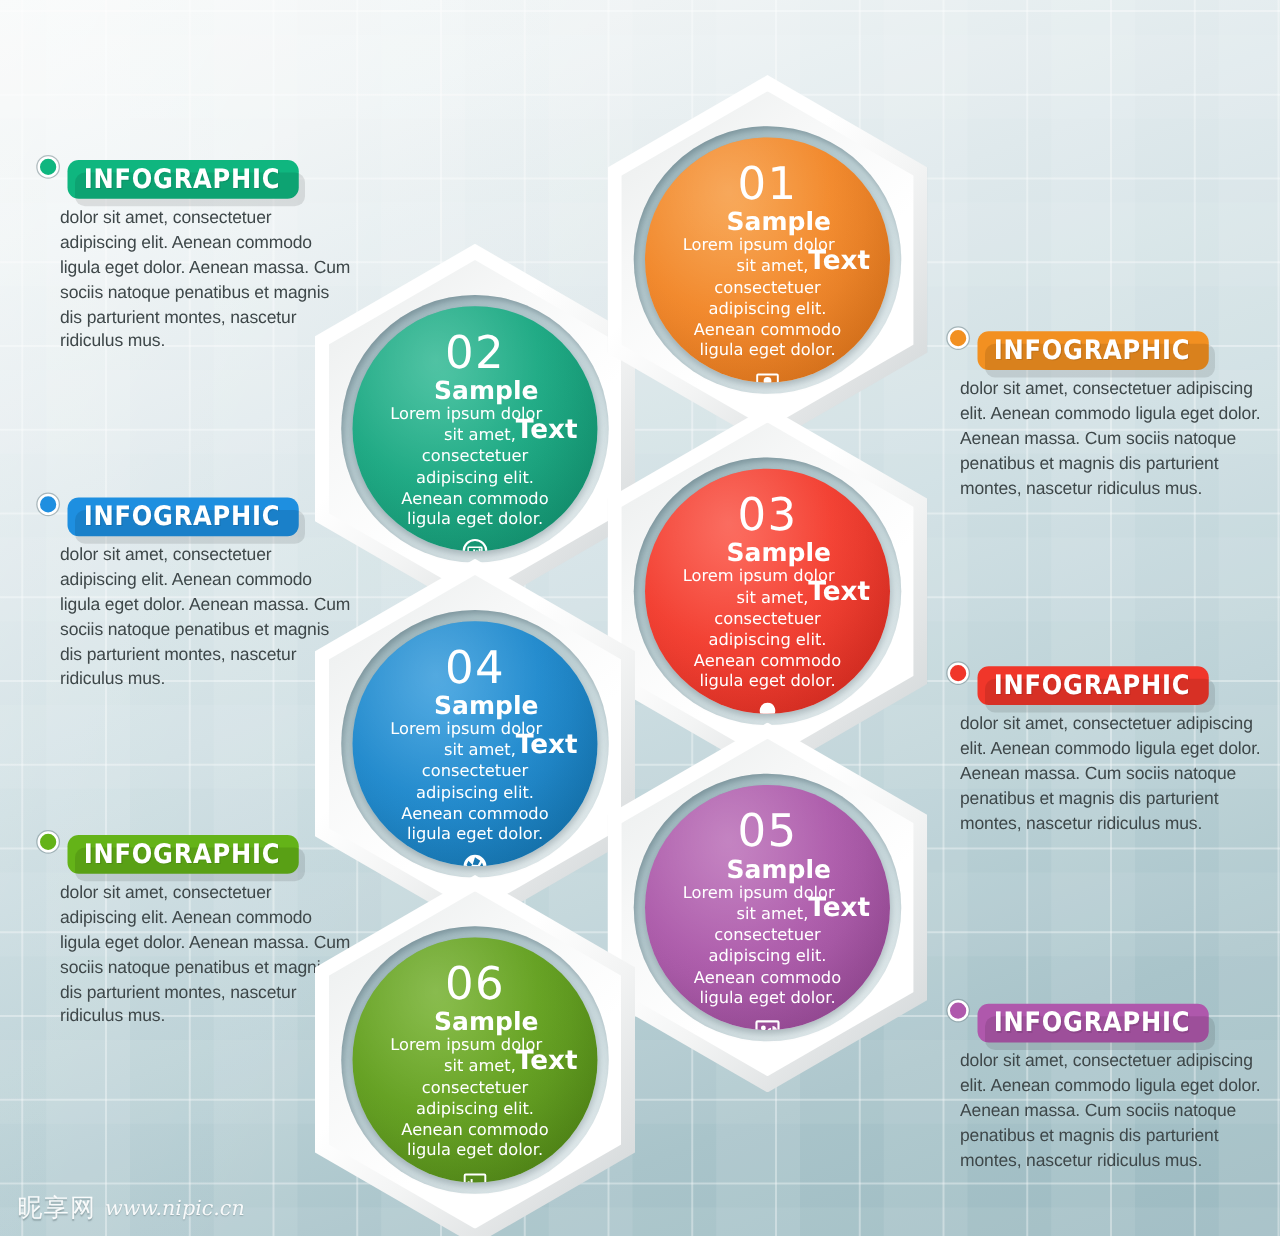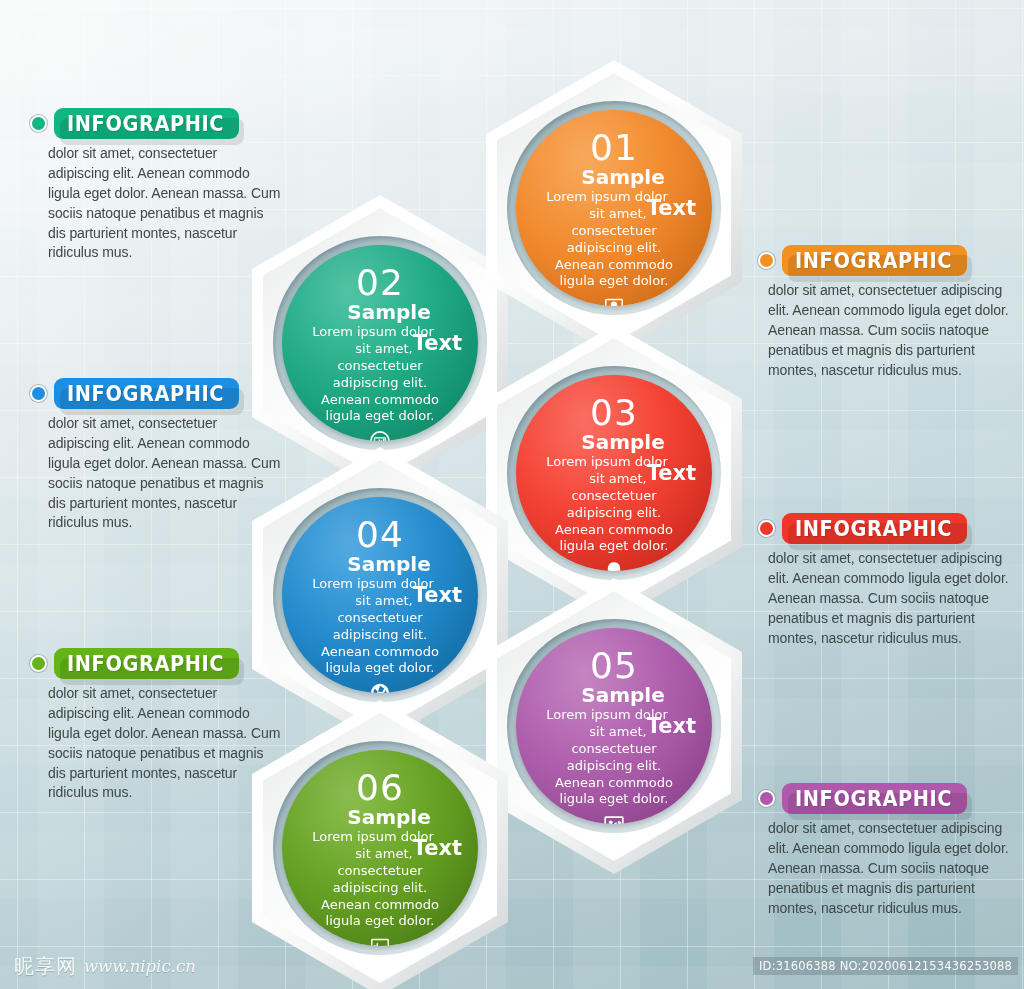--- a/index.html
+++ b/index.html
@@ -71,20 +71,21 @@
     position: relative;
     font-size: 21.5px;
     font-weight: 700;
     letter-spacing: 0.6px;
     color: #ffffff;
     font-family: "DejaVu Sans", sans-serif;
     font-stretch: condensed;
     text-shadow: 1px 1px 0 rgba(0,0,0,0.10);
     white-space: nowrap;
     transform: skewX(0deg);
+    margin-top: 20px;
   }
   .pill::after {
     content: "";
     position: absolute;
     left: 6px; right: -5px; top: 10px; bottom: -6px;
     background: rgba(0,0,0,0.10);
     border-radius: 8px;
     z-index: -1;
     filter: blur(0.5px);
   }
@@ -461,15 +462,14 @@
           </svg>
       </div>
     </div>
   </div>
 
   <div id="footer">
     <div id="wm">
       <span id="wmcn">昵享网</span>
       <span id="wmurl">www.nipic.cn</span>
     </div>
-    <div id="idtag">ID:31606388 NO:20200612153436253088</div>
   </div>
 </div>
 
 </body></html>

